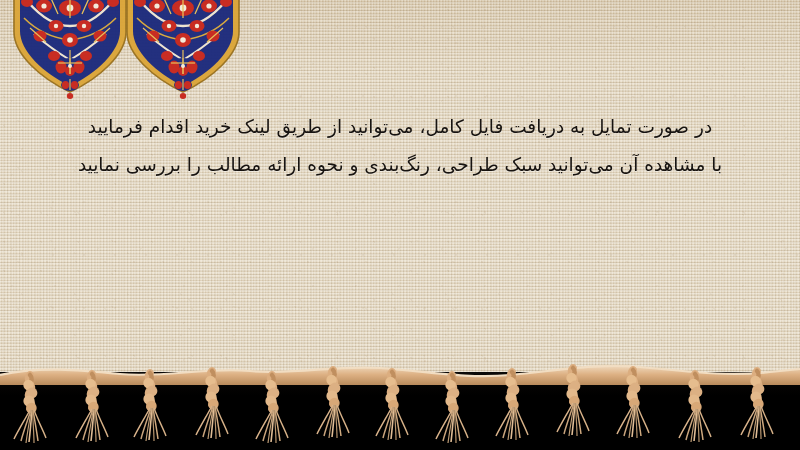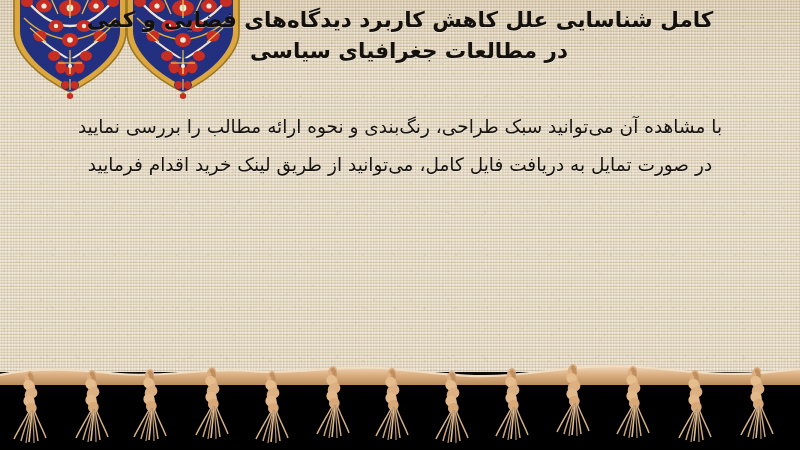--- a/index.html
+++ b/index.html
@@ -257,28 +257,24 @@
       </g>
       <g opacity="0.97">
         <use href="#med" x="0" y="0" transform="translate(183,48)"></use>
         <use href="#pend" x="0" y="0" transform="translate(183,68)"></use>
       </g>
     </svg>
   </div>
 
   <div class="text-layer">
 
-    <div class="title-block">
-      <div class="title-line l1">کامل شناسایی علل کاهش کاربرد دیدگاه‌های فضایی و کمی</div>
-      <div class="title-line l2">در مطالعات جغرافیای سیاسی</div>
-    </div>
 
     <div class="body-block">
+      <div class="body-line">در صورت تمایل به دریافت فایل کامل، می‌توانید از طریق لینک خرید اقدام فرمایید</div>
       <div class="body-line">با مشاهده آن می‌توانید سبک طراحی، رنگ‌بندی و نحوه ارائه مطالب را بررسی نمایید</div>
-      <div class="body-line">در صورت تمایل به دریافت فایل کامل، می‌توانید از طریق لینک خرید اقدام فرمایید</div>
     </div>
 
   </div>
 
   <div class="fringe-band">
     <div class="fringe-black"></div>
     <svg class="fringe-svg" viewBox="0 0 800 95" xmlns="http://www.w3.org/2000/svg">
       <defs>
         <linearGradient id="cordg" x1="0" y1="0" x2="0" y2="1">
           <stop offset="0%" stop-color="#efd8bc"></stop>

